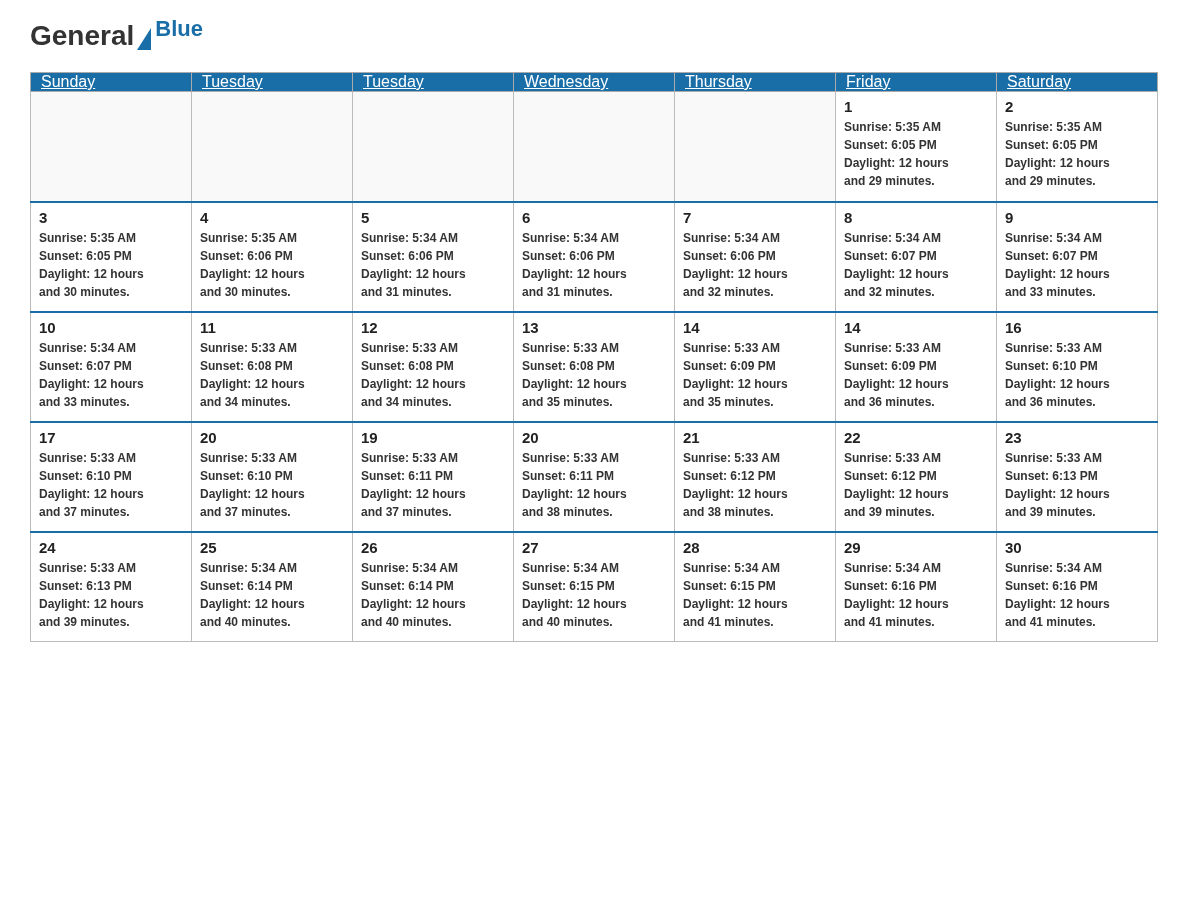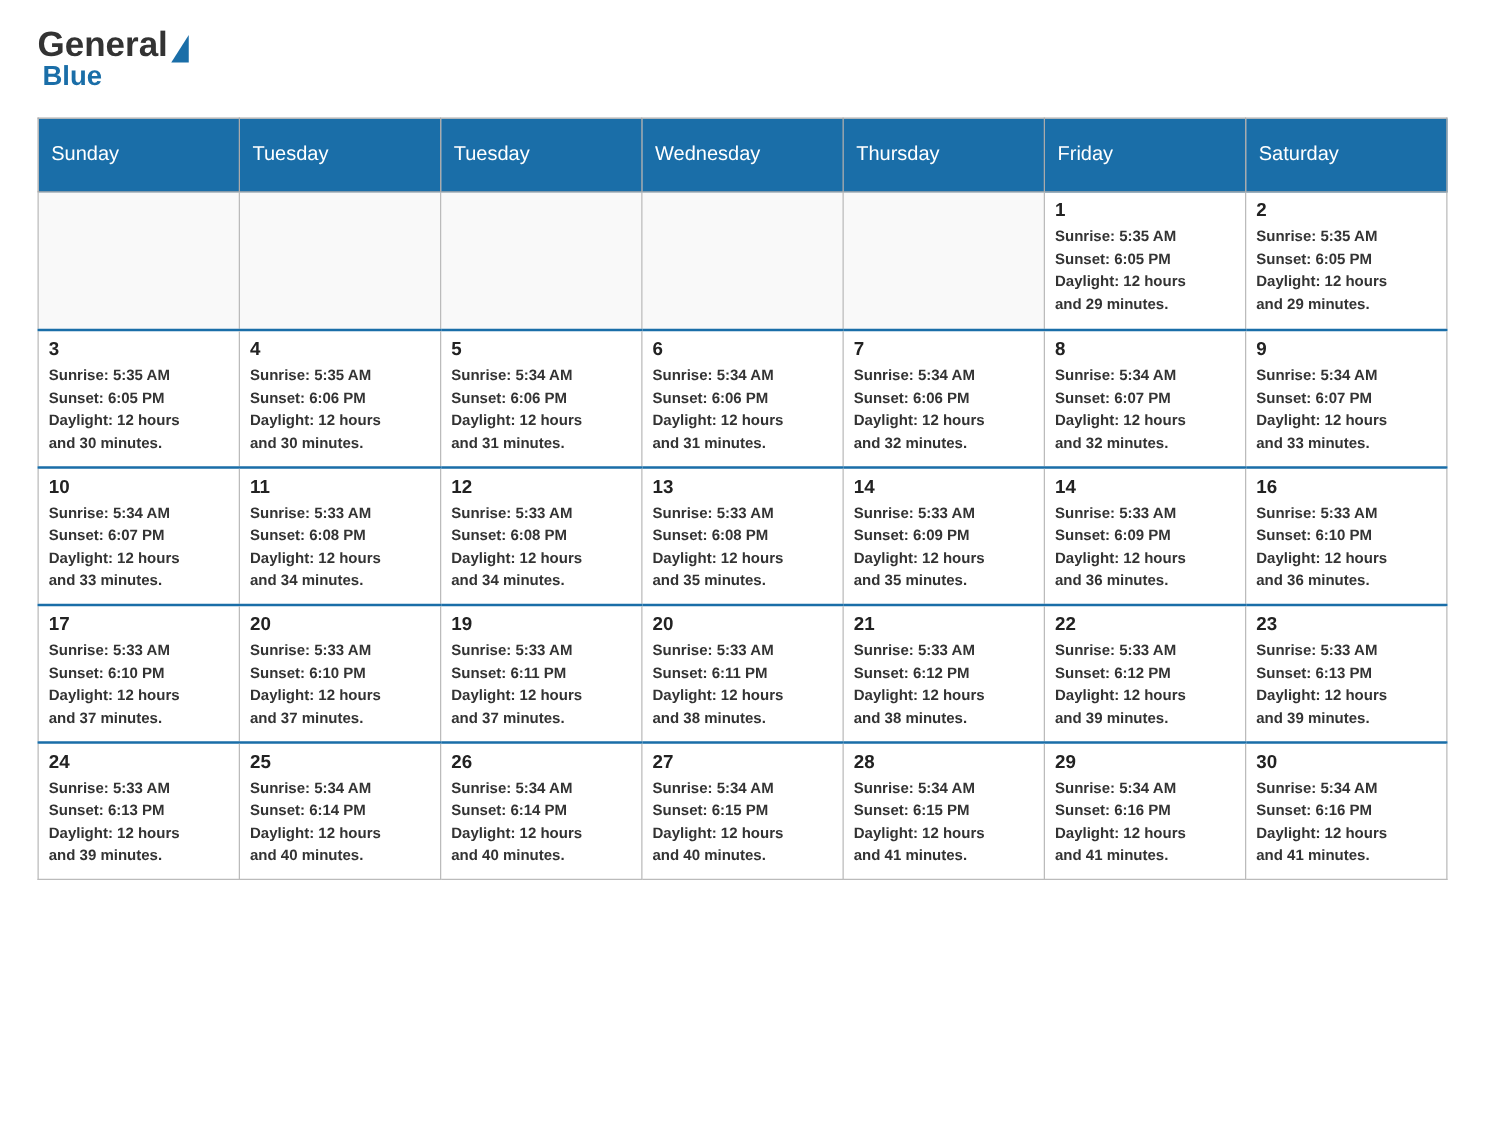--- a/index.html
+++ b/index.html
@@ -11,21 +11,21 @@
       padding: 20px 30px;
     }
     .header {
       display: flex;
       justify-content: space-between;
       align-items: flex-start;
       margin-bottom: 20px;
     }
     .logo {
       display: flex;
-      flex-direction: column;
+      flex-direction: row;
       align-items: flex-start;
     }
     .logo-top {
       display: flex;
       align-items: center;
     }
     .logo-general {
       font-size: 28px;
       font-weight: bold;
       color: #333;
@@ -63,23 +63,24 @@
     .calendar {
       width: 100%;
       border-collapse: collapse;
       border: 1.5px solid #aaa;
     }
     .calendar th {
       background: #1a6ea8;
       color: #fff;
       font-size: 16px;
       font-weight: normal;
-      padding: 20px 10px;
+      padding: 0 10px;
       text-align: left;
       border: 1px solid #aaa;
+      text-decoration: underline;
     }
     .calendar td {
       vertical-align: top;
       border: 1px solid #bbb;
       padding: 6px 8px;
       width: 14.28%;
       min-height: 110px;
       height: 110px;
     }
     .day-number {

